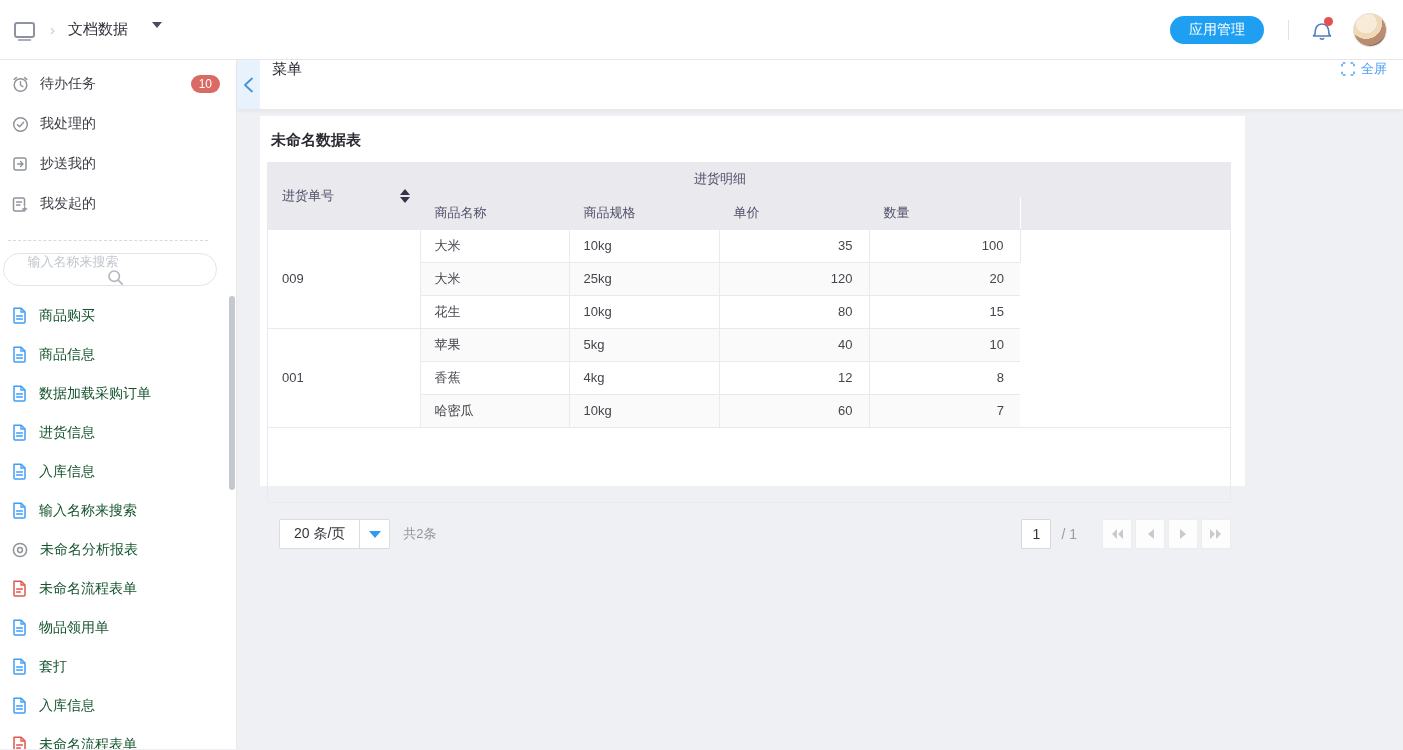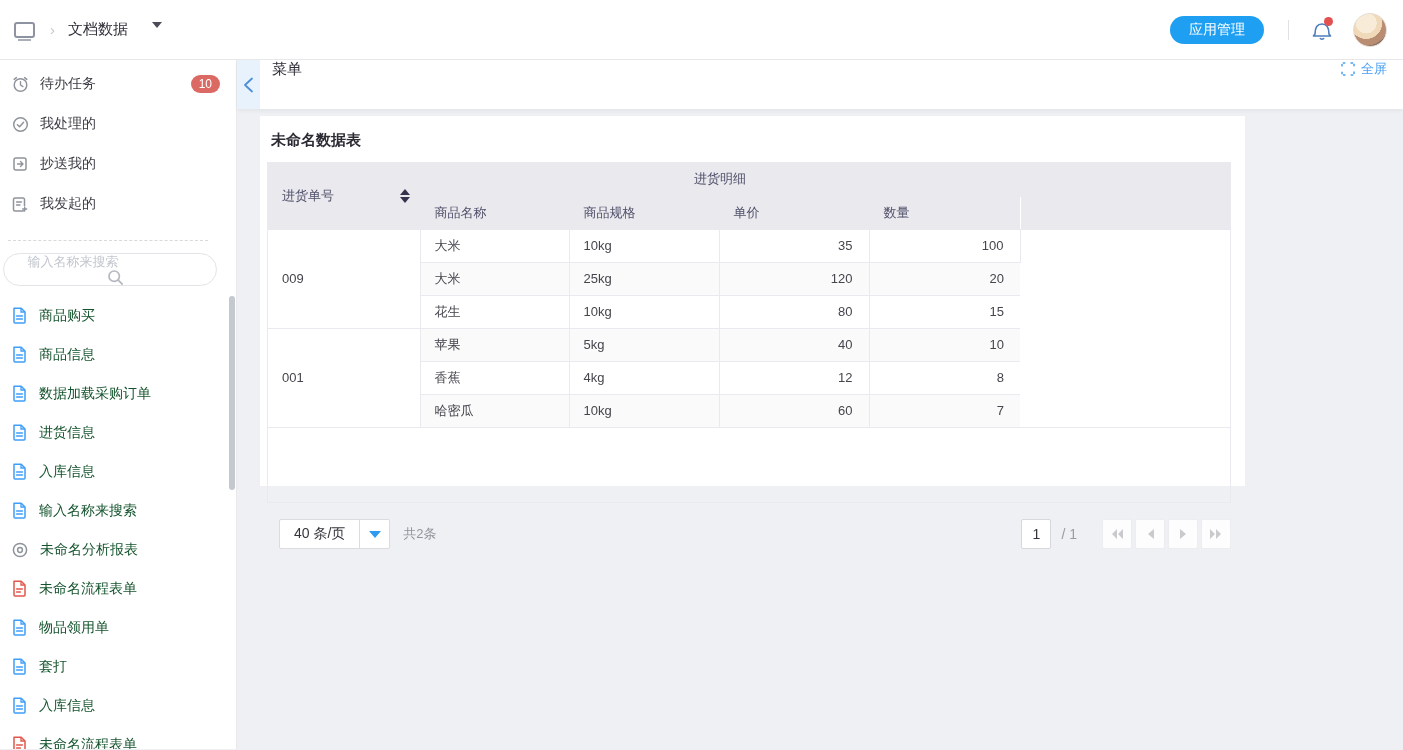--- a/index.html
+++ b/index.html
@@ -380,21 +380,21 @@
                   <td class="stripe">10kg</td>
                   <td class="num stripe">60</td>
                   <td class="num stripe">7</td>
                 </tr>
               </tbody>
           </table>
         </div>
 
         <div class="card-footer">
           <div class="page-size-select">
-            <span class="page-size-label">40 条/页</span>
+            <span class="page-size-label">20 条/页</span>
             <span class="page-size-caret">
                 <i></i>
               </span>
           </div>
           <span class="total-label">共2条</span>
           <div class="pager">
             <span class="page-num-box">1</span>
             <span class="page-total">/ 1</span>
             <span class="pg-btn">
               <svg width="14" height="12" viewBox="0 0 14 12">

